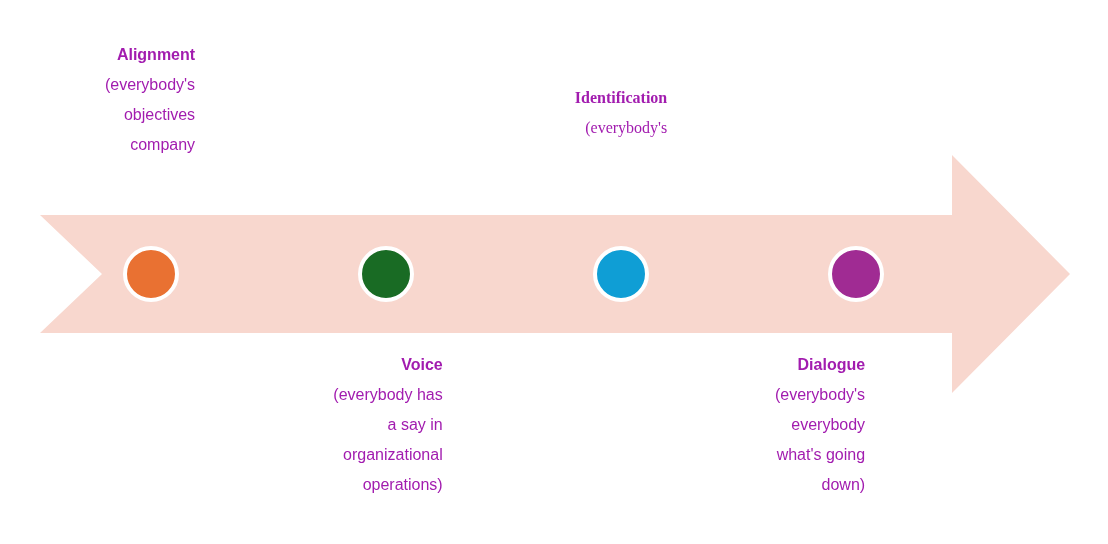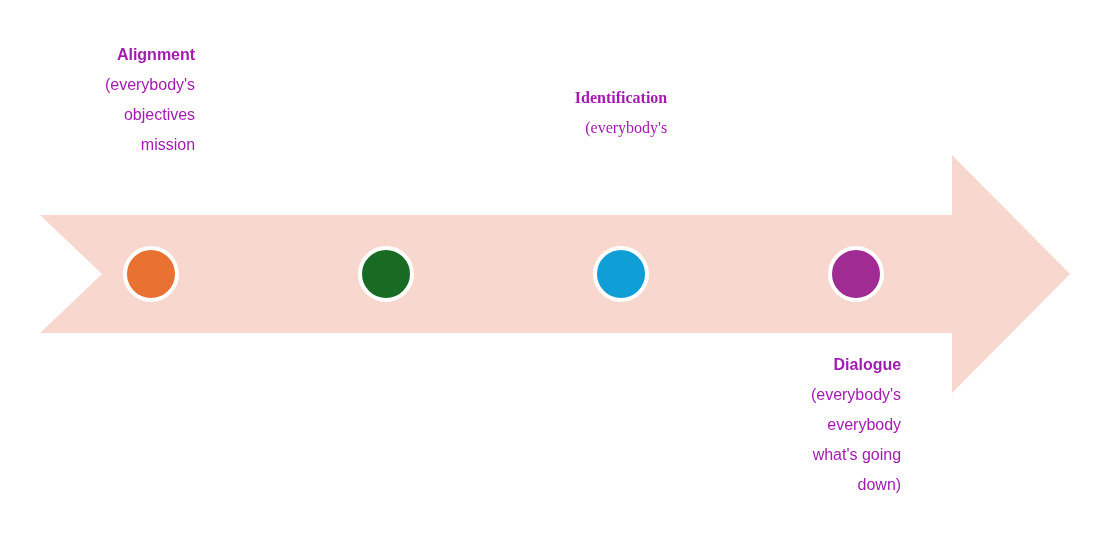--- a/index.html
+++ b/index.html
@@ -32,42 +32,49 @@
     line-height: 30px;
     color: #a21caf;
     white-space: nowrap;
   }
   .stage-title {
     font-weight: 700;
   }
   .label-alignment      { left: 150px; top: 40px;  }
   .label-voice          { left: 388px; top: 350px; }
   .label-identification { left: 621px; top: 83px; font-family: Liberation Serif, serif;  }
-  .label-dialogue       { left: 856px; top: 350px; }
+  .label-dialogue       { left: 820px; top: 350px; }
 </style>
 </head>
 <body>
 
 <div class="canvas">
 
   <svg class="arrow-svg" width="1108" height="544" viewBox="0 0 1108 544">
     <polygon points="40,215 952,215 952,155 1070,274 952,393 952,333 40,333 102,274" fill="#F8D7CE"></polygon>
     <circle cx="151" cy="274" r="26" fill="#E97132"></circle>
     <circle cx="386" cy="274" r="26" fill="#196B24"></circle>
     <circle cx="621" cy="274" r="26" fill="#0F9ED5"></circle>
     <circle cx="856" cy="274" r="26" fill="#A02B93"></circle>
   </svg>
 
   <div class="stage-label label-alignment">
     <div class="stage-title">Alignment</div>
     <div class="stage-desc-line">(everybody's</div>
     <div class="stage-desc-line">objectives</div>
-    <div class="stage-desc-line">mission</div>
+    <div class="stage-desc-line">company</div>
   </div>
 
+  <div class="stage-label label-voice">
+    <div class="stage-title">Voice</div>
+    <div class="stage-desc-line">(everybody has</div>
+    <div class="stage-desc-line">a say in</div>
+    <div class="stage-desc-line">organizational</div>
+    <div class="stage-desc-line">operations)</div>
+  </div>
 
   <div class="stage-label label-identification">
     <div class="stage-title">Identification</div>
     <div class="stage-desc-line">(everybody's</div>
   </div>
 
   <div class="stage-label label-dialogue">
     <div class="stage-title">Dialogue</div>
     <div class="stage-desc-line">(everybody's</div>
     <div class="stage-desc-line">everybody</div>

